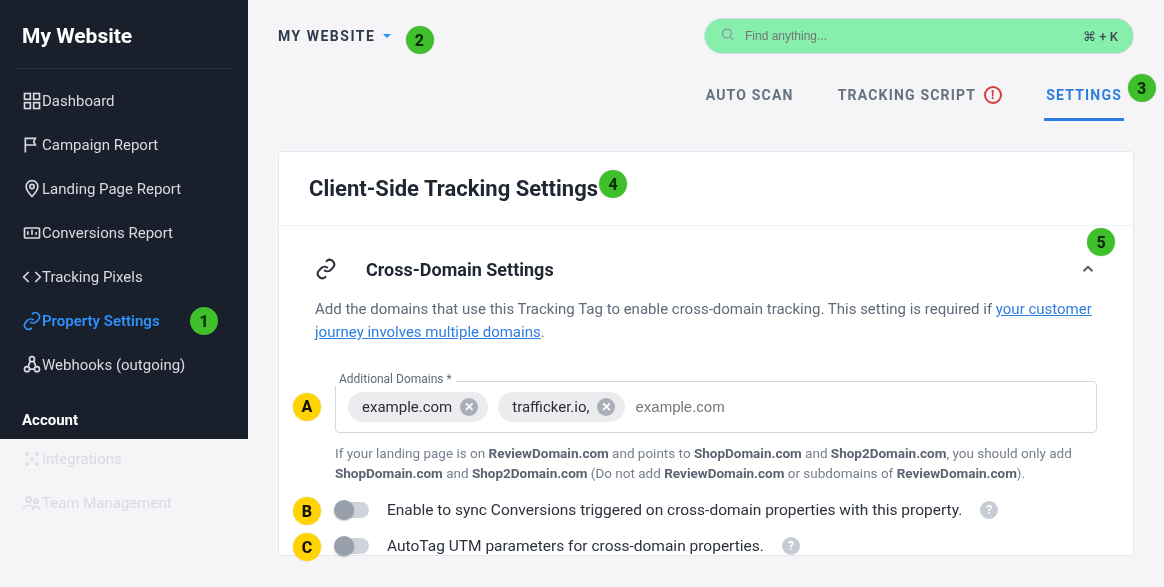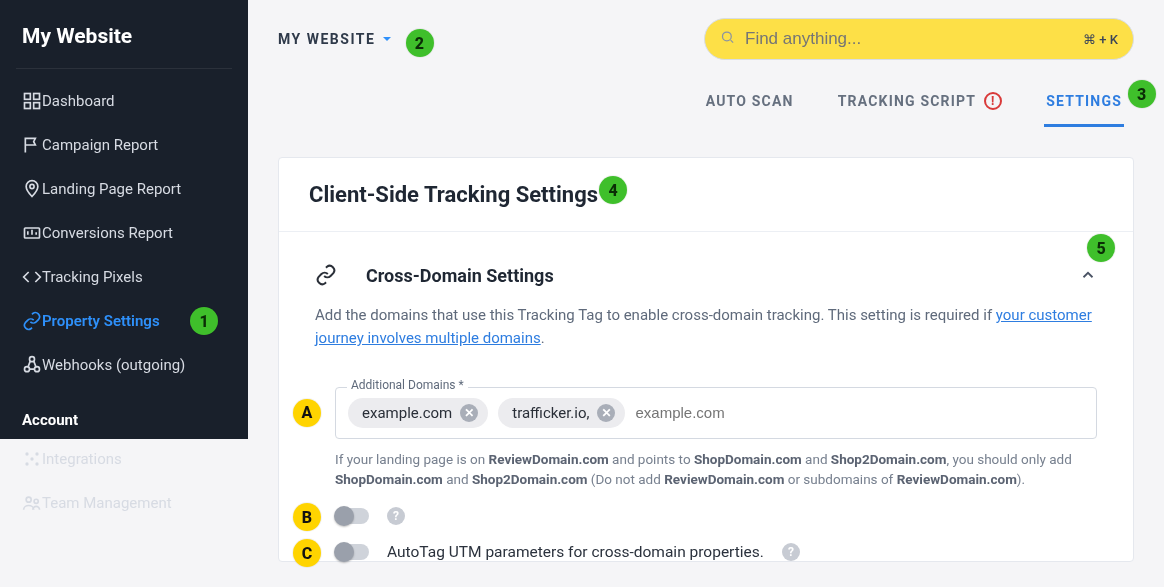--- a/index.html
+++ b/index.html
@@ -13,39 +13,39 @@
   .nav-item svg { width:20px; height:20px; flex:0 0 20px; }
   .nav-item.active { color:#2e90fa; font-weight:600; }
   .section-label { padding:24px 22px 8px 22px; font-weight:700; color:#fff; font-size:15px; }
   
   .main { flex:1; position:relative; display:flex; flex-direction:column; }
   .topbar { padding:18px 30px 0 30px; }
   .topbar-row1 { display:flex; align-items:center; }
   .site-dd { display:flex; align-items:center; gap:6px; font-weight:700; letter-spacing:1.5px; color:#2f3a4a; font-size:14px; cursor:pointer; }
   .site-dd svg { width:12px; height:12px; }
   .search-wrap { margin-left:auto; position:relative; width:430px; }
-  .search { width:100%; border:1px solid #d8dde5; border-radius:26px; padding:10px 50px 10px 40px; font-size:17px; color:#6b7280; background:#fde047; }
+  .search { width:100%; border:1px solid #d8dde5; border-radius:26px; padding:10px 50px 10px 40px; font-size:12px; color:#6b7280; background:#86efac; }
   .search-icon { position:absolute; left:16px; top:50%; transform:translateY(-50%); color:#8a93a2; }
   .kbd-hint { position:absolute; right:16px; top:50%; transform:translateY(-50%); color:#3c4658; font-size:13px; font-weight:500; display:flex; align-items:center; gap:2px; }
   .tabs { display:flex; gap:40px; justify-content:flex-end; margin-top:26px; padding-right:10px; }
   .tab { font-weight:700; letter-spacing:1.2px; font-size:14px; color:#66707f; padding:6px 2px 14px 2px; cursor:pointer; display:flex; align-items:center; gap:8px; border-bottom:3px solid transparent; }
   .tab.active { color:#2e7de0; border-bottom-color:#2e7de0; }
   .warn-ic { width:18px; height:18px; border:2px solid #d93a3a; border-radius:50%; display:inline-flex; align-items:center; justify-content:center; color:#d93a3a; font-weight:800; font-size:12px; }
   .panel { background:#fff; border:1px solid #e5e8ee; border-radius:4px; margin:30px 30px 0 30px; flex:1; overflow:visible; position:relative; }
   .panel-head { padding:24px 30px; border-bottom:1px solid #eceff4; }
   .panel-title { font-size:22px; font-weight:700; color:#1f2733; }
   .section { padding:20px 36px 0 36px; position:relative; }
   .sec-head { display:flex; align-items:center; gap:29px; padding:12px 0 6px 0; }
   .sec-head svg.link-ic { width:22px; height:22px; }
   .sec-title { font-size:18px; font-weight:700; color:#1f2733; }
   .chev { position:absolute; right:36px; top:34px; color:#4a5364; cursor:pointer; }
   .sec-desc { color:#5f6a7b; font-size:15px; line-height:1.55; margin-top:12px; }
   .sec-desc a { color:#2e7de0; text-decoration:underline; }
   .field-wrap { margin:36px 0 0 20px; position:relative; }
-  .field-label { position:absolute; top:-9px; left:12px; background:#fff; padding:0 4px; font-size:12px; color:#5f6a7b; }
+  .field-label { position:absolute; top:-9px; left:0; background:#fff; padding:0 4px; font-size:12px; color:#5f6a7b; }
   .chips-input { border:1px solid #d4d9e1; border-radius:4px; padding:10px 12px; display:flex; align-items:center; gap:10px; flex-wrap:wrap; min-height:52px; }
   .chip { background:#ececef; border-radius:26px; padding:6px 10px 6px 14px; display:flex; align-items:center; gap:8px; font-size:15px; color:#2a2f38; }
   .chip .x { width:18px; height:18px; border-radius:50%; background:#a9aeb8; color:#fff; display:flex; align-items:center; justify-content:center; font-size:12px; font-weight:700; cursor:pointer; }
   .chips-input input { border:none; outline:none; font-size:15px; color:#9aa2b1; flex:1; min-width:140px; }
   .helper { font-size:13.5px; color:#77808f; margin:10px 0 0 20px; line-height:1.5; }
   .helper b { color:#5b6372; font-weight:700; }
   .toggle-row { display:flex; align-items:center; gap:18px; margin:18px 0 0 20px; font-size:15.5px; color:#2b323d; }
   .toggle { width:34px; height:16px; background:#cfd3da; border-radius:10px; position:relative; cursor:pointer; }
   .toggle::after { content:""; position:absolute; left:-1px; top:-2px; width:20px; height:20px; background:#9aa0ab; border-radius:50%; box-shadow:0 1px 2px rgba(0,0,0,.25); }
   .q { width:18px; height:18px; border-radius:50%; background:#c7cbd3; color:#fff; font-size:12px; font-weight:700; display:inline-flex; align-items:center; justify-content:center; }
@@ -210,20 +210,21 @@
               <span class="x">✕</span>
             </span>
             <input placeholder="example.com" style="">
           </div>
         </div>
         <p class="helper" id="helper-text">If your landing page is on <b>ReviewDomain.com</b> and points to <b>ShopDomain.com</b> and <b>Shop2Domain.com</b>, you should only add <b>ShopDomain.com</b> and <b>Shop2Domain.com</b> (Do not add <b>ReviewDomain.com</b> or subdomains of <b>ReviewDomain.com</b>).</p>
 
         <div class="toggle-row" style="position:relative;">
           <span class="badge yellow" style="left:-42px; top:-4px;">B</span>
           <span class="toggle"></span>
+          <span>Enable to sync Conversions triggered on cross-domain properties with this property.</span>
           <span class="q">?</span>
         </div>
         <div class="toggle-row" style="position:relative;">
           <span class="badge yellow" style="left:-42px; top:-4px;">C</span>
           <span class="toggle"></span>
           <span>AutoTag UTM parameters for cross-domain properties.</span>
           <span class="q">?</span>
         </div>
       </div>
     </div>

